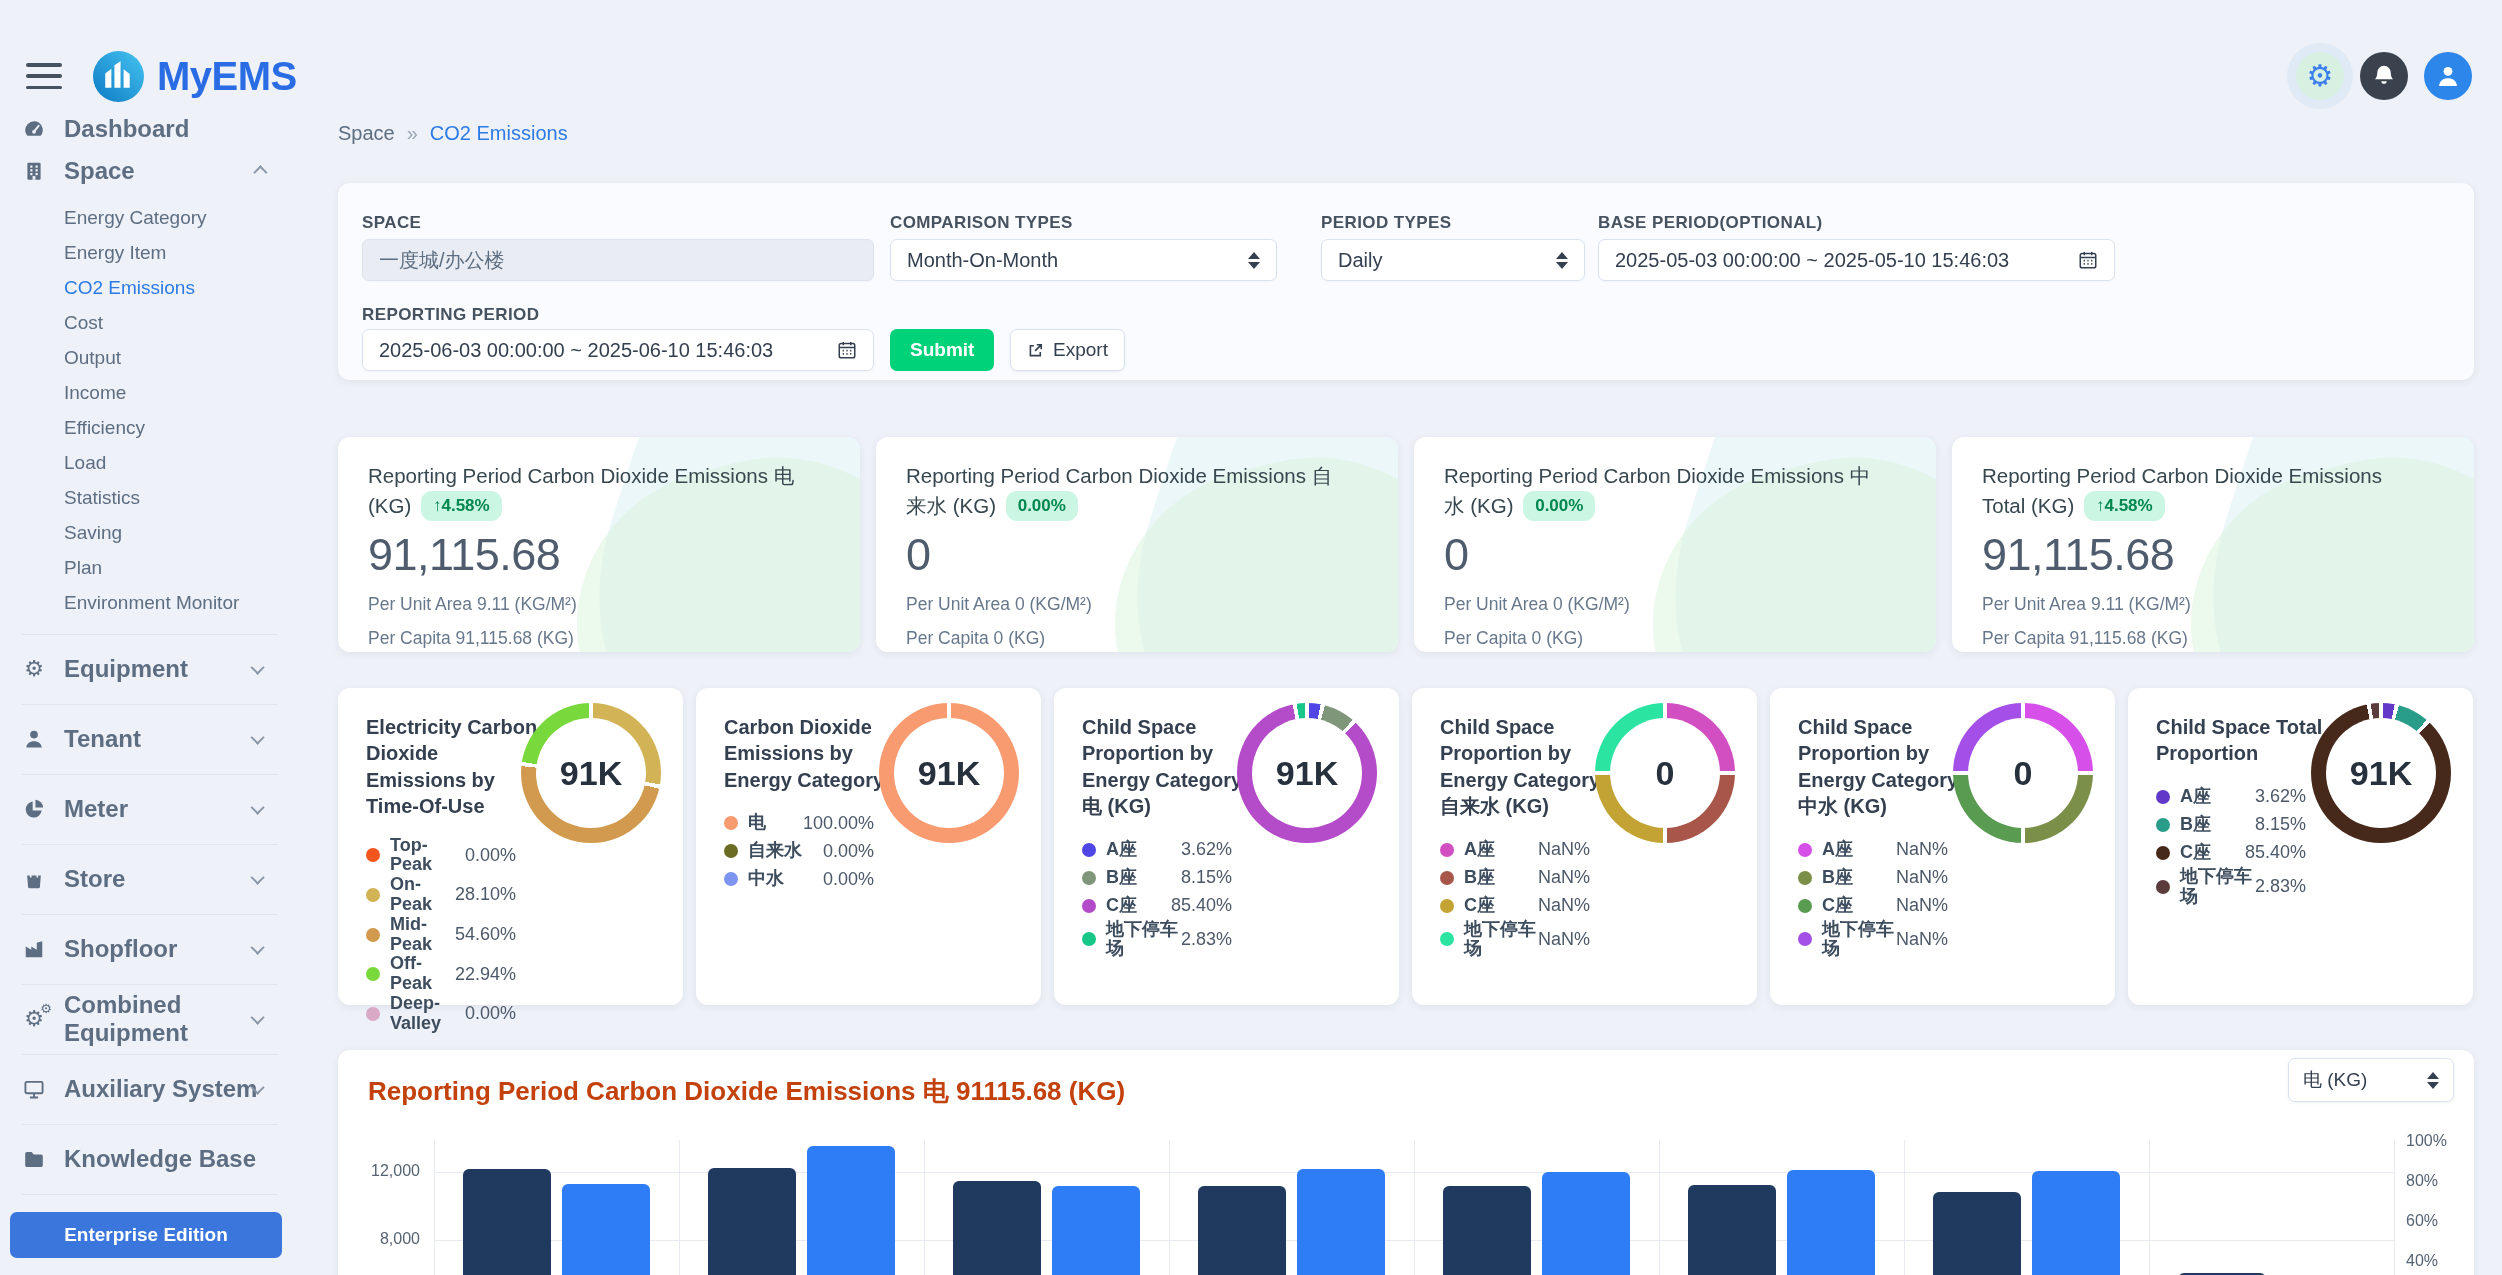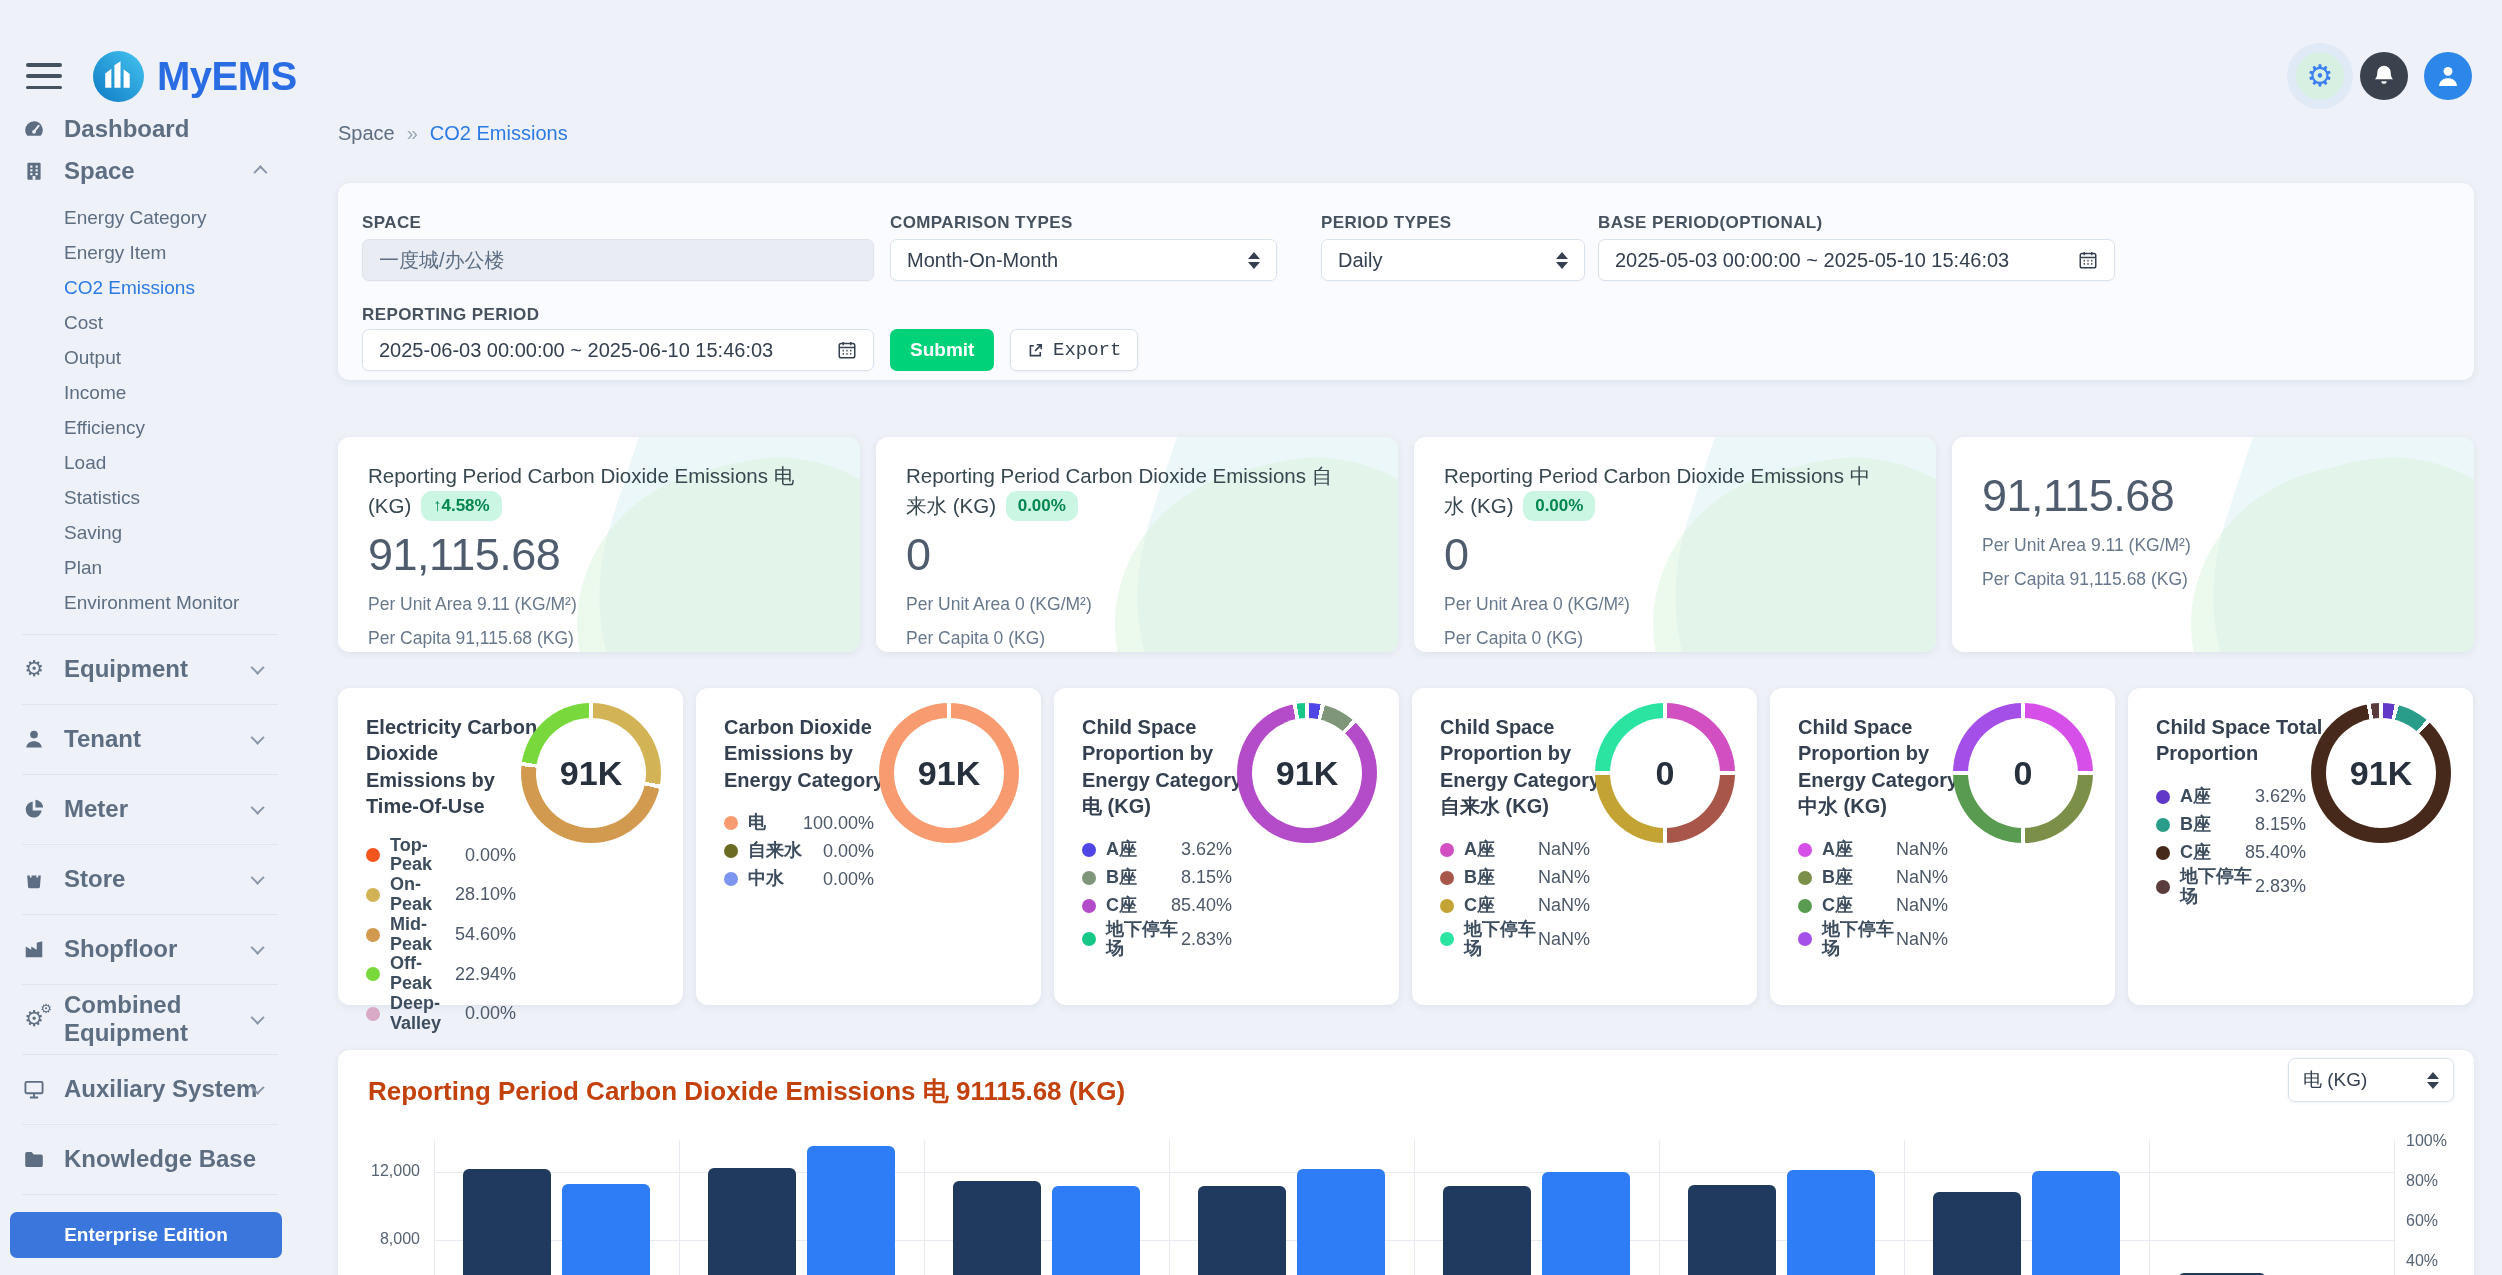--- a/index.html
+++ b/index.html
@@ -53,21 +53,21 @@
   .f-label { position:absolute; font-size:17px; font-weight:700; color:#46525f; letter-spacing:.4px; }
   .f-ctrl { position:absolute; height:42px; border:1px solid #d8e2ef; border-radius:7px; background:#fff; display:flex; align-items:center; padding:0 16px; font-size:20px; color:#344050; box-shadow:0 1px 2px rgba(0,0,0,.03); }
   .f-ctrl.disabled { background:#e9edf3; color:#5e6e82; border-color:#dde3ec; }
   .updown { margin-left:auto; display:flex; flex-direction:column; gap:3px; }
   .updown i { display:block; width:0; height:0; border-left:6px solid transparent; border-right:6px solid transparent; }
   .updown .u { border-bottom:7px solid #344050; }
   .updown .d { border-top:7px solid #344050; }
   .cal { margin-left:auto; display:inline-flex; }
   .date-wrap { justify-content:flex-start; }
   .btn-submit { position:absolute; height:42px; background:#00d27a; color:#fff; border:none; border-radius:7px; font-size:19px; font-weight:600; padding:0 20px; cursor:pointer; font-family:inherit; }
-  .btn-export { position:absolute; height:42px; background:#fff; color:#344050; border:1px solid #d8e2ef; border-radius:7px; font-size:19px; font-weight:500; padding:0 16px; cursor:pointer; display:flex; align-items:center; gap:9px; box-shadow:0 1px 3px rgba(0,0,0,.06); font-family:Liberation Mono, monospace; }
+  .btn-export { position:absolute; height:42px; background:#fff; color:#344050; border:1px solid #d8e2ef; border-radius:7px; font-size:19px; font-weight:500; padding:0 16px; cursor:pointer; display:flex; align-items:center; gap:9px; box-shadow:0 1px 3px rgba(0,0,0,.06); font-family:Liberation Sans, sans-serif; }
 
   
   .stat-row { position:absolute; top:437px; left:0; display:flex; gap:16px; }
   .stat-card { position:relative; width:522px; height:215px; background:#fff; border-radius:12px; box-shadow:0 2px 8px rgba(30,45,62,.07); padding:25px 30px; overflow:hidden; }
   .blob1 { position:absolute; right:-95px; top:-130px; width:340px; height:460px; background:#d9f0f5; opacity:.5; border-radius:42%; transform:rotate(18deg); }
   .blob2 { position:absolute; right:-80px; bottom:-150px; width:360px; height:340px; background:#dcf4de; opacity:.55; border-radius:45%; transform:rotate(-14deg); }
   .stat-inner { position:relative; }
   .stat-title { font-size:20.5px; color:#37474f; line-height:1.4; font-weight:500; max-width:440px; }
   .badge { display:inline-block; background:#ccf6e4; color:#00864e; font-size:17px; font-weight:700; padding:3px 12px 4px; border-radius:11px; margin-left:4px; vertical-align:2px; }
   .stat-value { font-size:45px; color:#4e5c6e; margin-top:8px; letter-spacing:-0.5px; }
@@ -401,20 +401,21 @@
           <div class="stat-title"><span>Reporting Period Carbon Dioxide Emissions 中水 (KG)</span> <span class="badge">0.00%</span></div>
           <div class="stat-value">0</div>
           <div class="stat-sub">Per Unit Area 0 (KG/M²)</div>
           <div class="stat-sub">Per Capita 0 (KG)</div>
         </div>
       </div>
       <div class="stat-card">
         <div class="blob1"></div>
         <div class="blob2"></div>
         <div class="stat-inner">
+          <div class="stat-title"><span>Reporting Period Carbon Dioxide Emissions Total (KG)</span> <span class="badge">↑4.58%</span></div>
           <div class="stat-value">91,115.68</div>
           <div class="stat-sub">Per Unit Area 9.11 (KG/M²)</div>
           <div class="stat-sub">Per Capita 91,115.68 (KG)</div>
         </div>
       </div>
     </div>
 
   <div class="donut-row" id="donut-row">
       <div class="donut-card">
         <div class="donut-title">Electricity Carbon Dioxide Emissions by Time-Of-Use</div>

